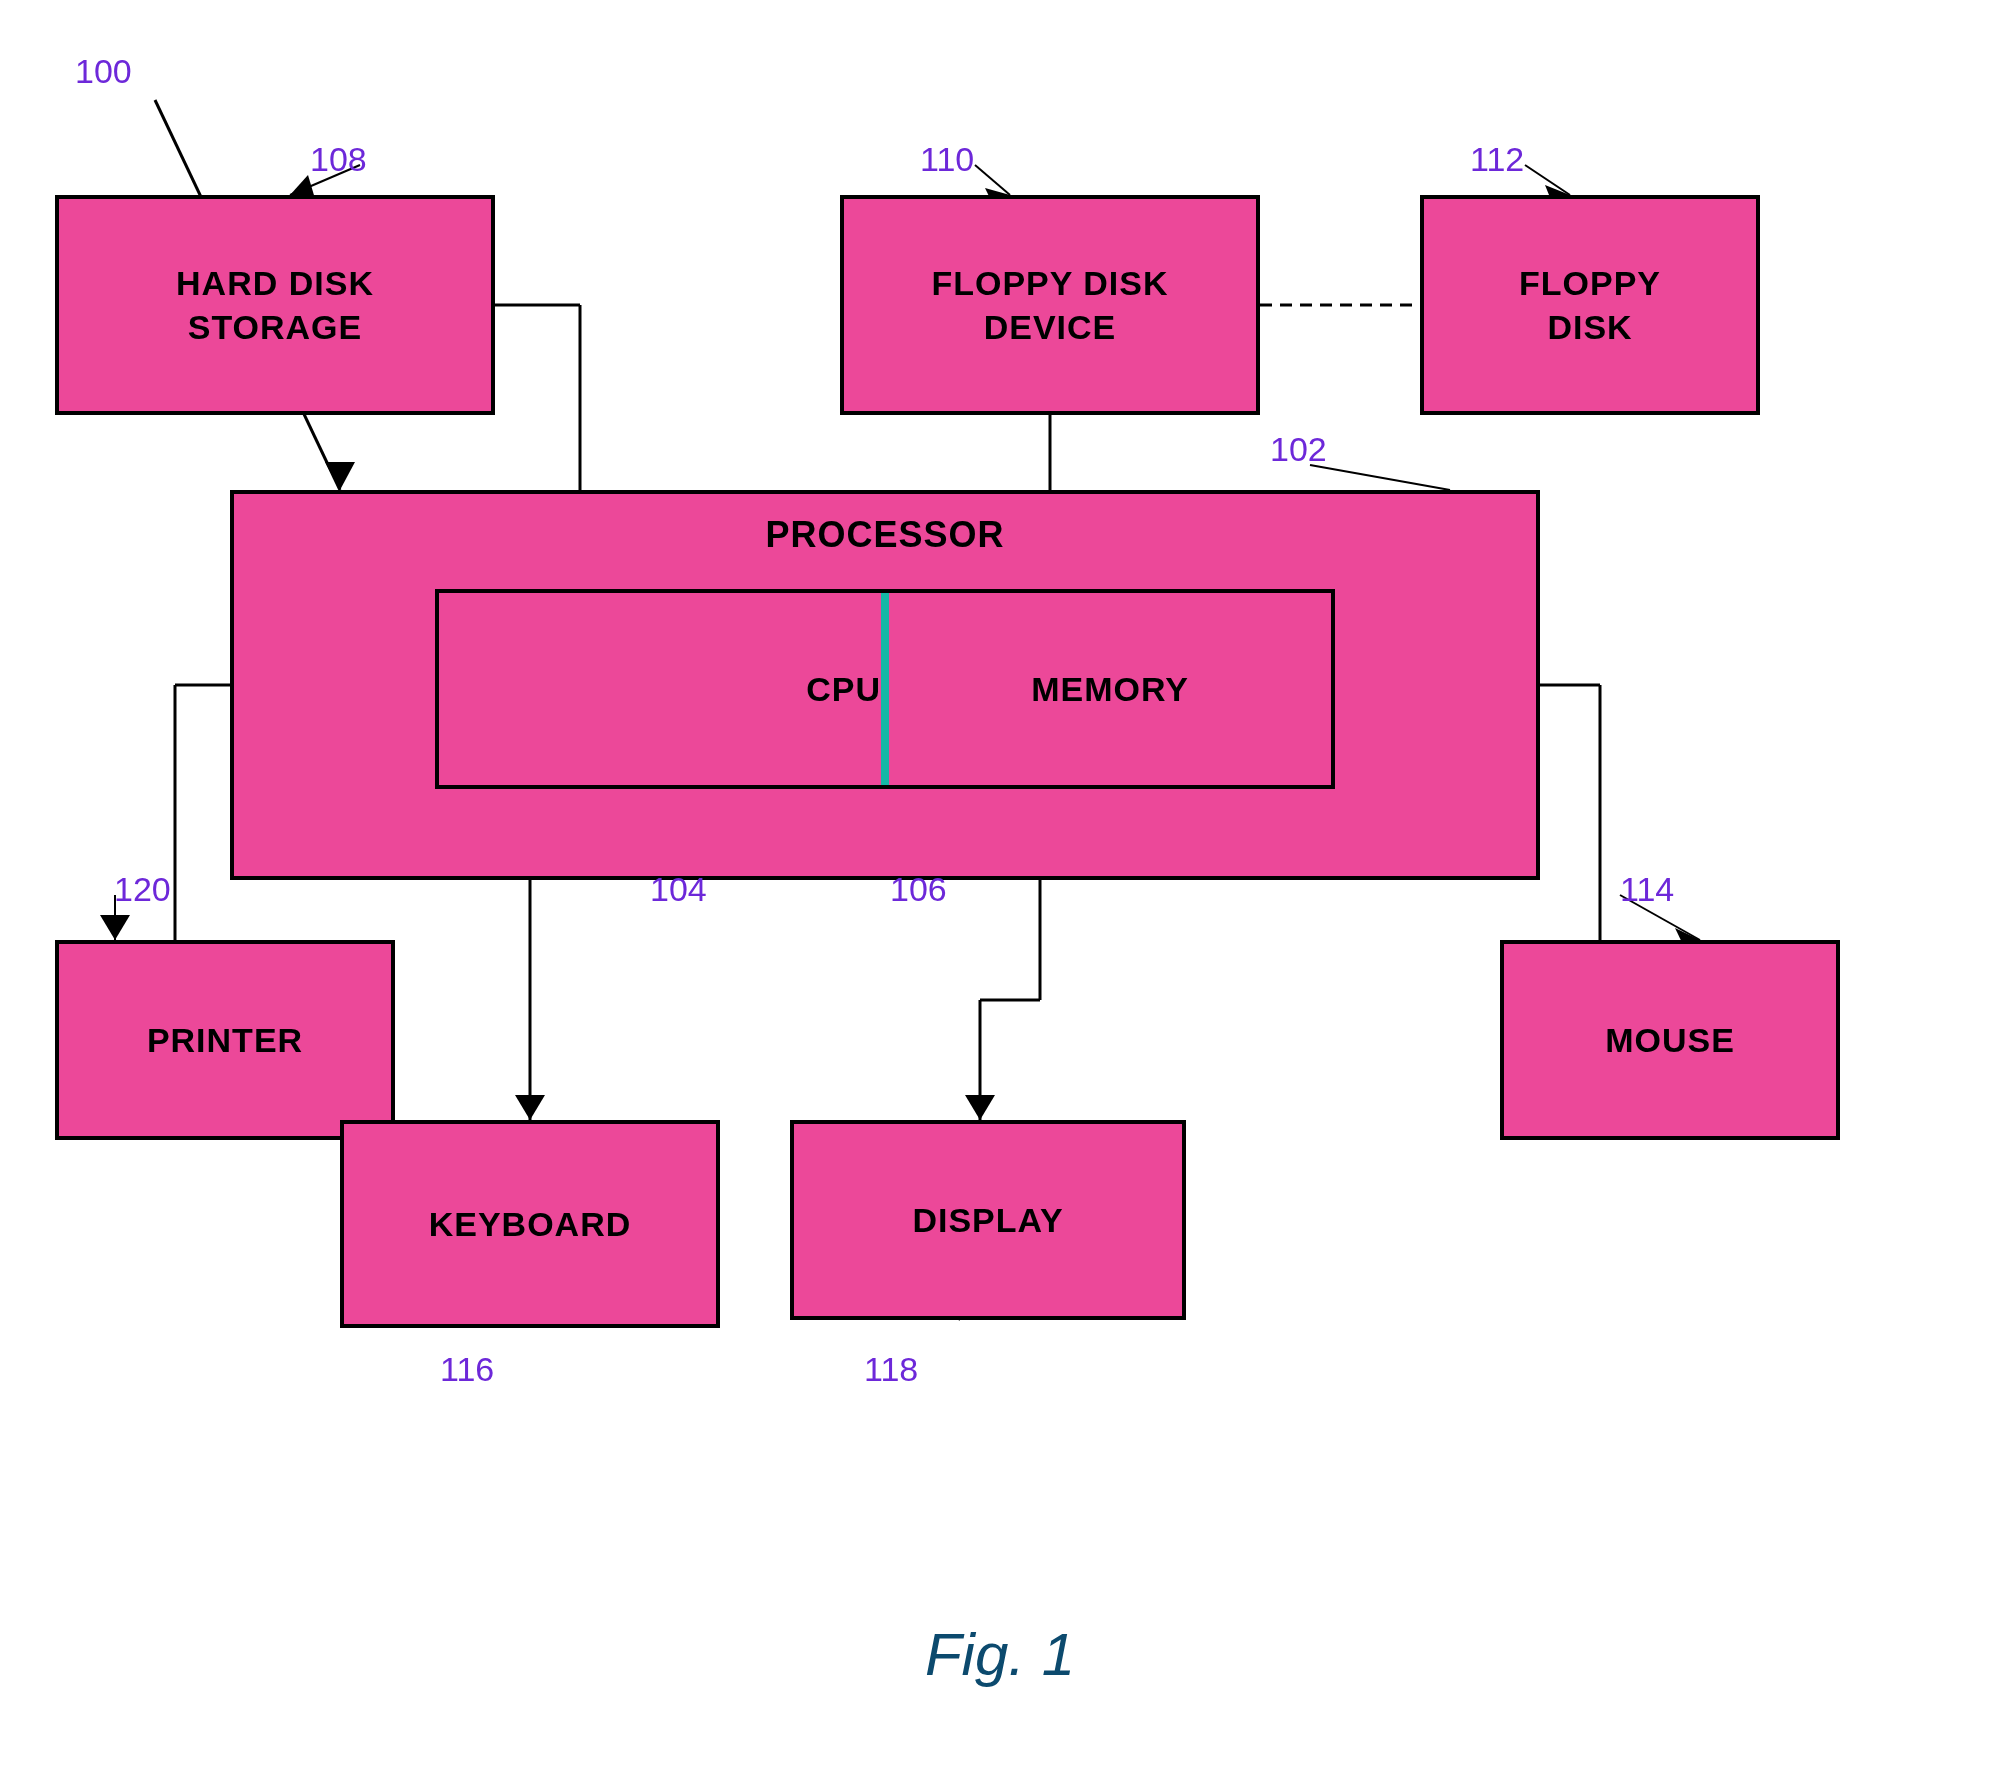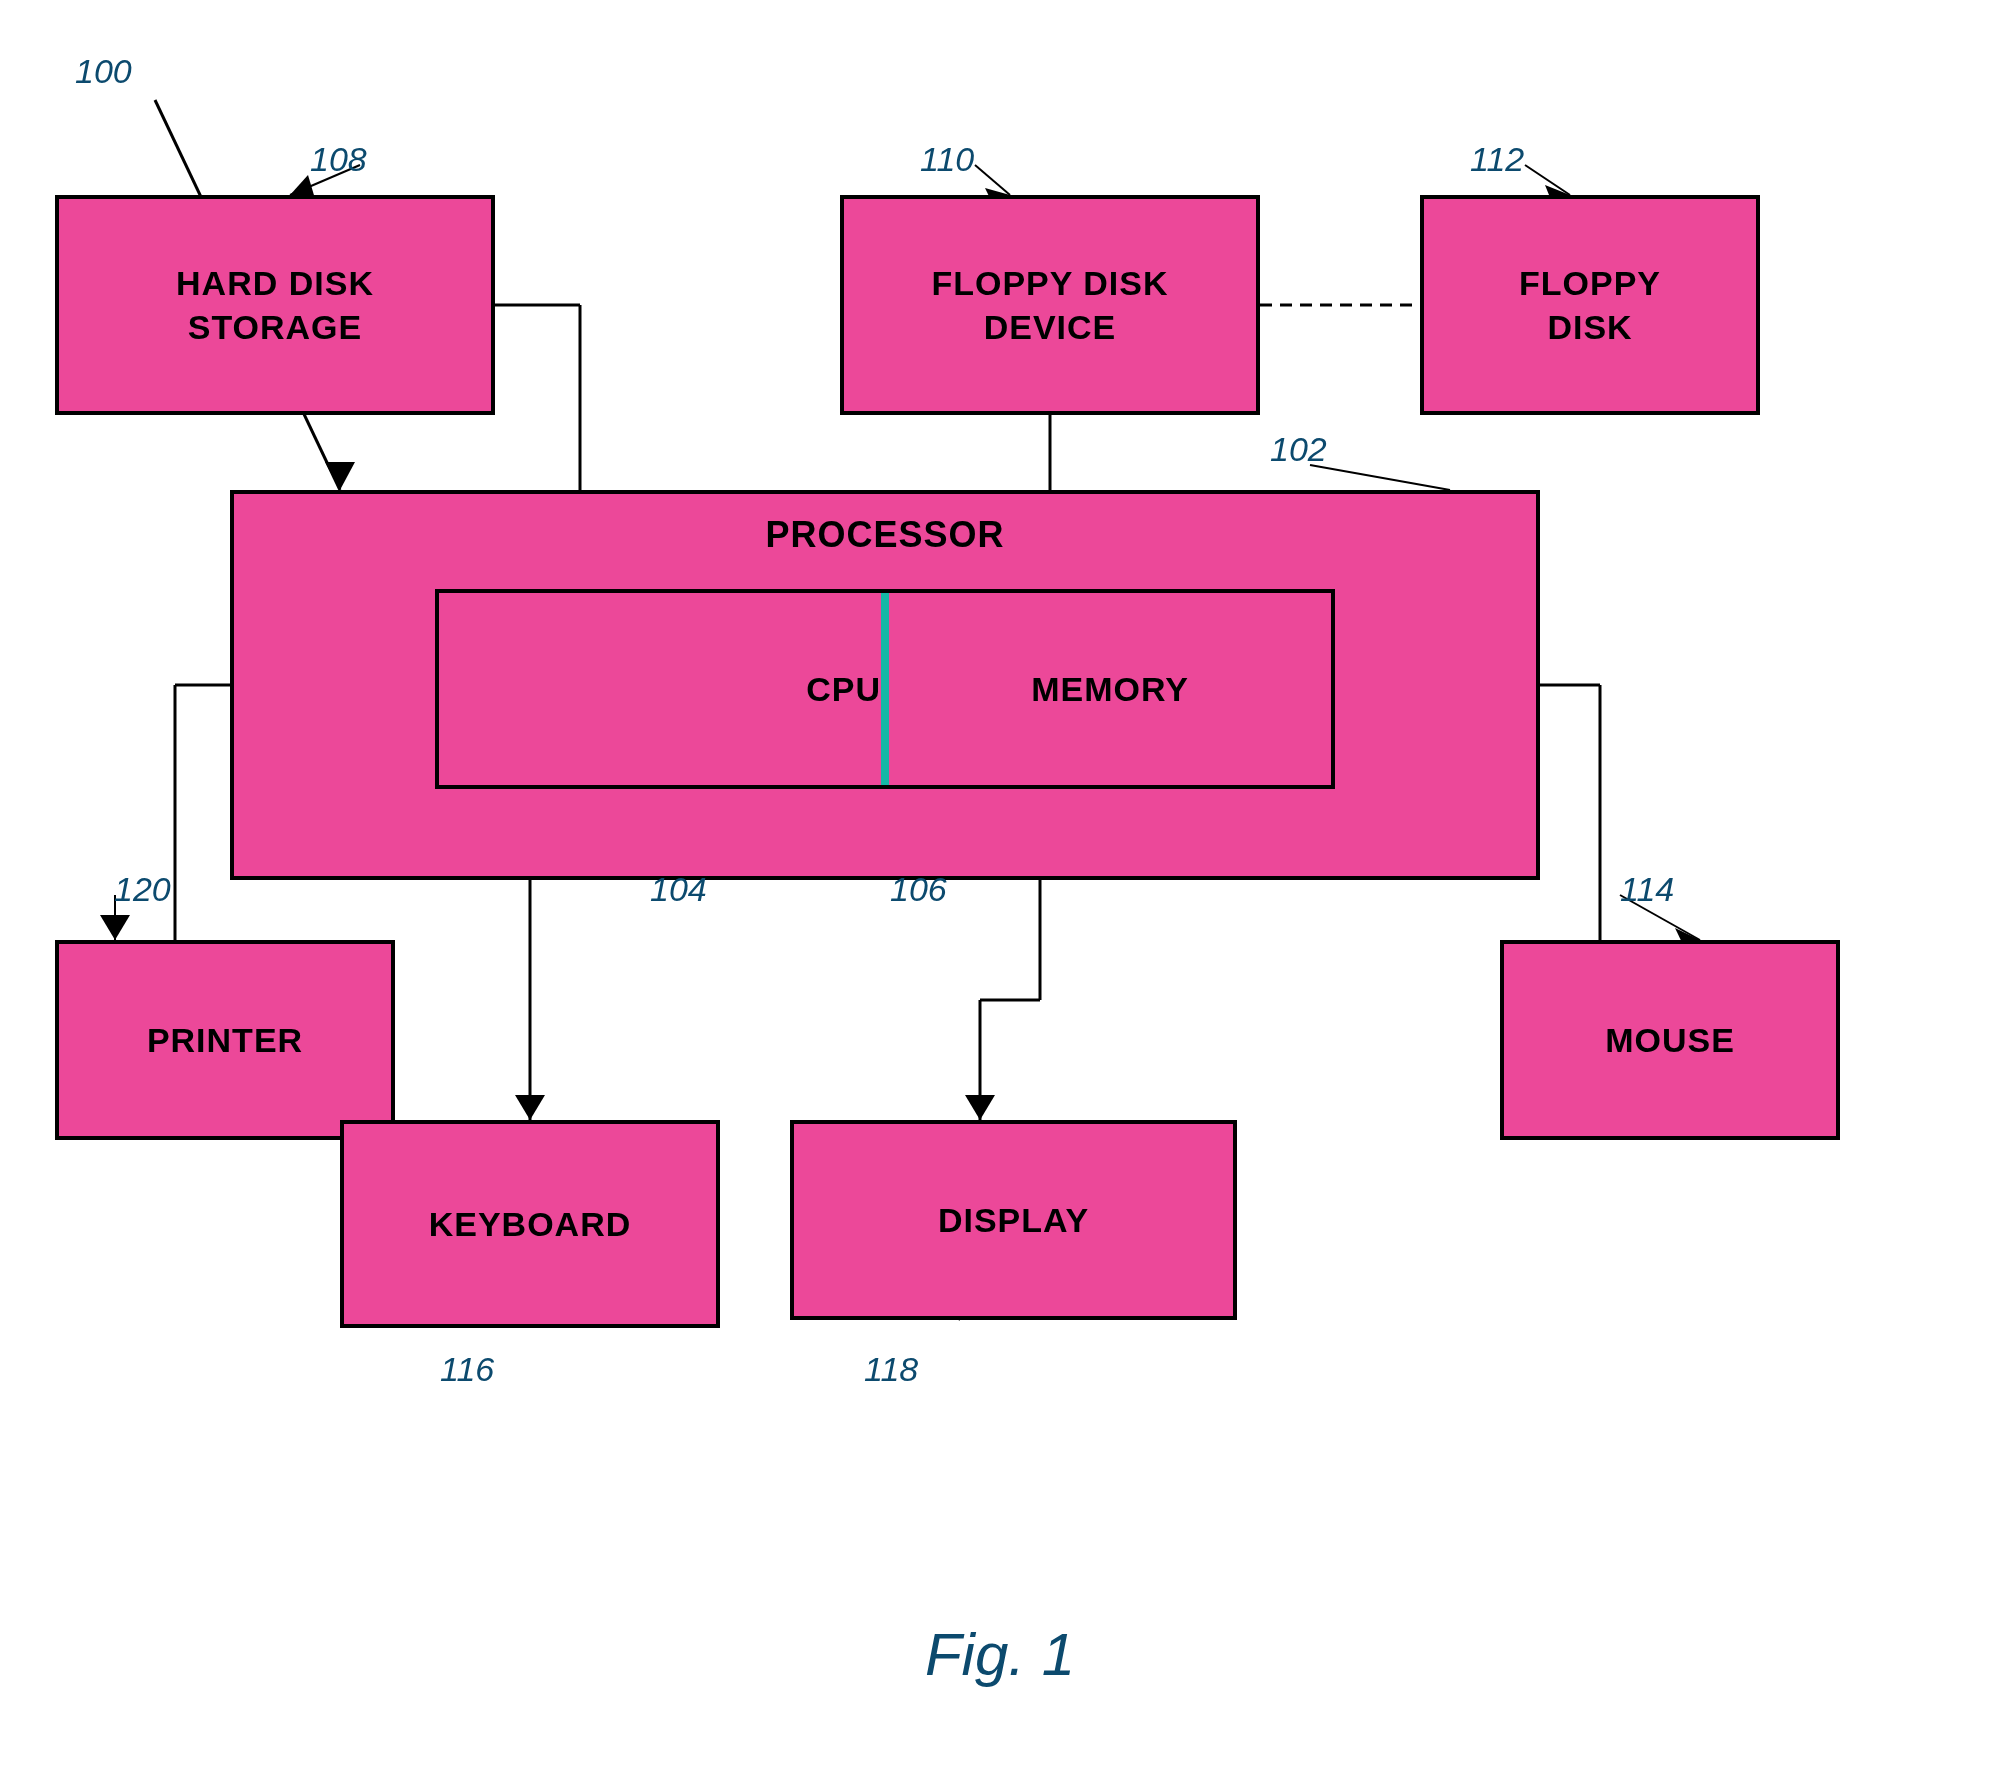--- a/index.html
+++ b/index.html
@@ -16,23 +16,22 @@
     .diagram-container {
       position: absolute;
       top: 0; left: 0;
       width: 2010px;
       height: 1776px;
     }
 
     
     .ref-label {
       position: absolute;
-      font-style: italic;
       font-size: 34px;
-      color: #0c4a6e;
+      color: #6d28d9;
     }
 
     
     .box {
       position: absolute;
       border: 4px solid #000;
       background: #ec4899;
       display: flex;
       align-items: center;
       justify-content: center;
@@ -176,21 +175,21 @@
   <div class="ref-label" style="left:1620px; top:870px;">114</div>
 
   <div class="box" style="left:1500px; top:940px; width:340px; height:200px;">
     <span class="box-label">MOUSE</span>
   </div>
 
   <div class="box" style="left:340px; top:1120px; width:380px; height:208px;">
     <span class="box-label">KEYBOARD</span>
   </div>
 
-  <div class="box" style="left:790px; top:1120px; width:447px; height:200px;">
+  <div class="box" style="left:790px; top:1120px; width:396px; height:200px;">
     <span class="box-label">DISPLAY</span>
   </div>
 
   <div class="ref-label" style="left:440px; top:1350px;">116</div>
 
   <div class="ref-label" style="left:864px; top:1350px;">118</div>
 
   <div class="fig-caption" style="left:700px; top:1620px; width:600px;">Fig. 1</div>
 
 </div>

